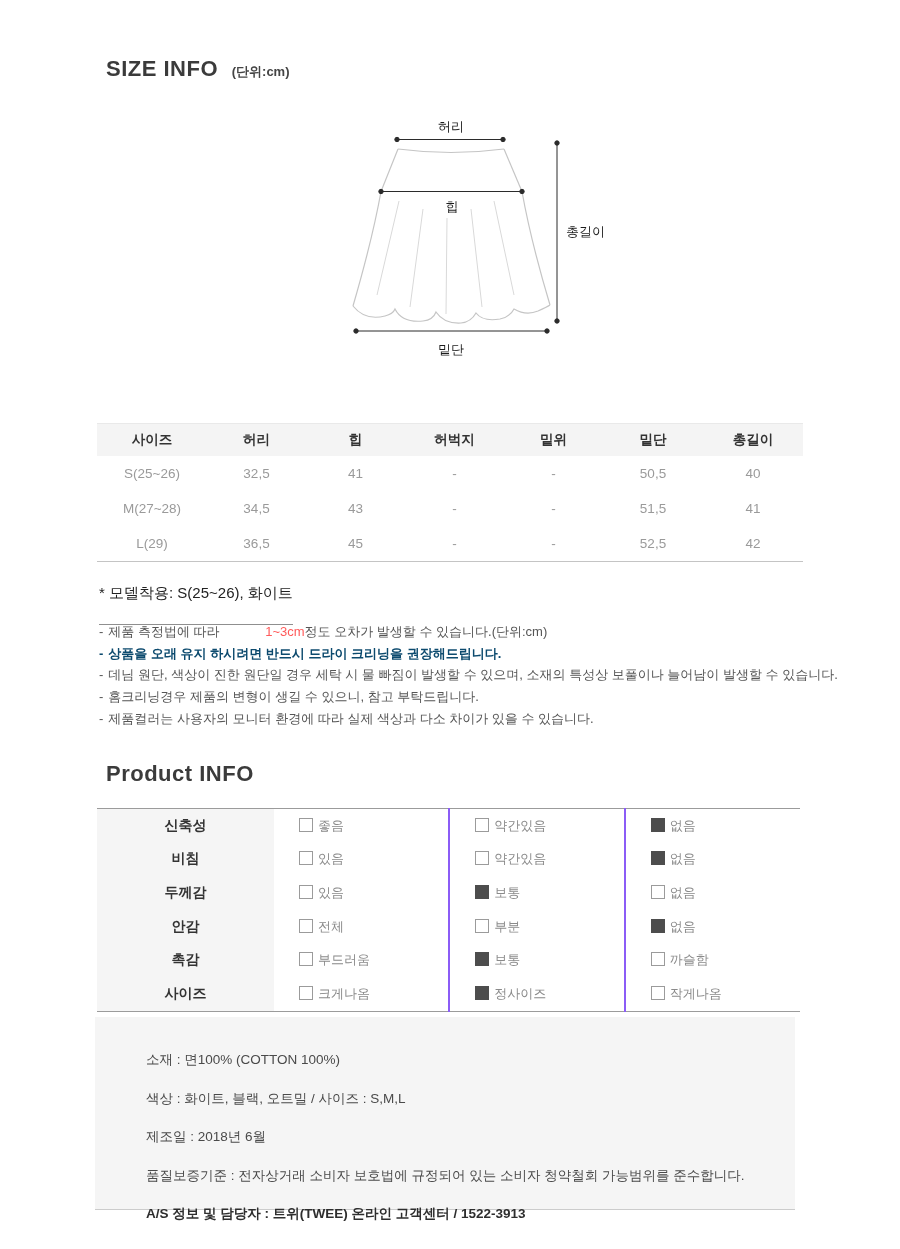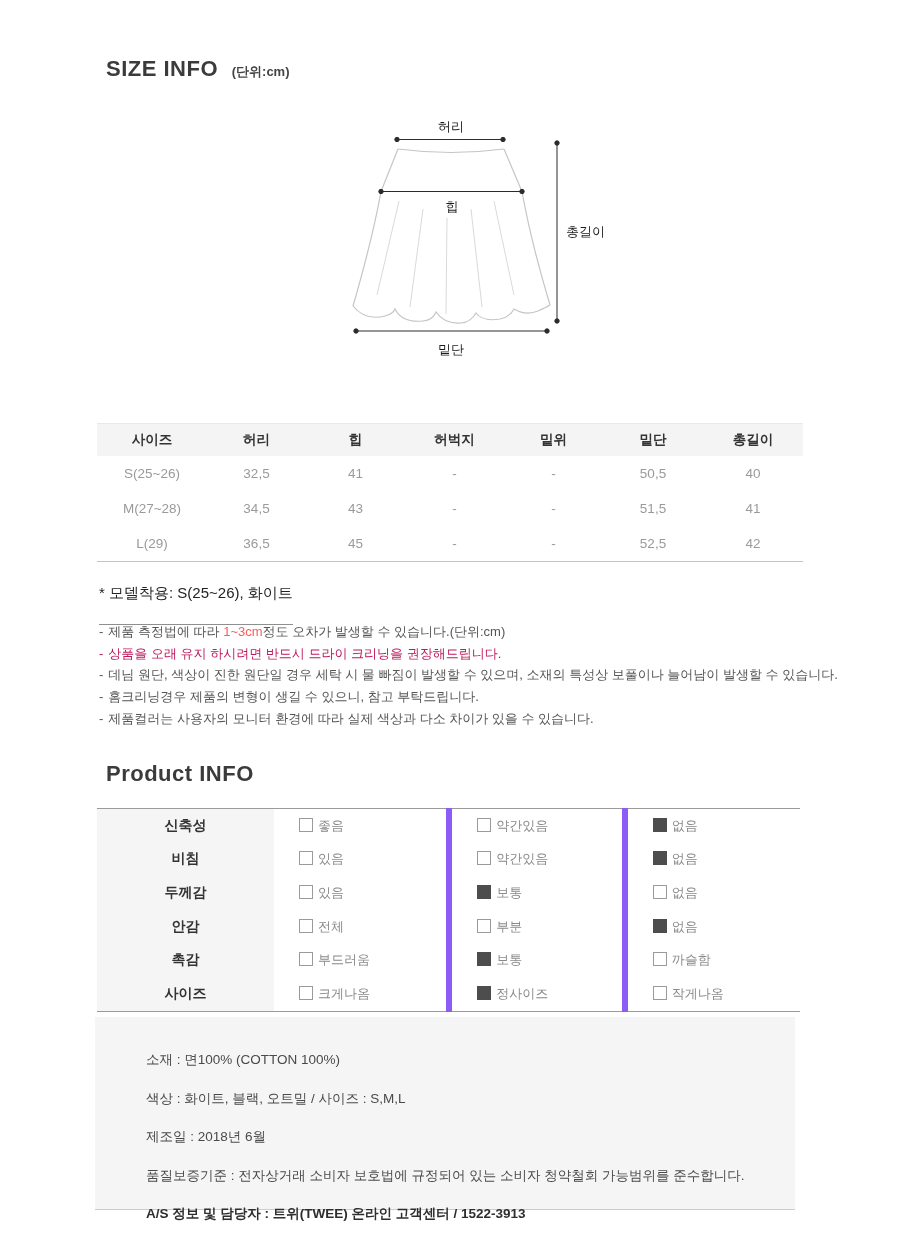--- a/index.html
+++ b/index.html
@@ -24,29 +24,29 @@
   .size-table tbody tr:last-child td { border-bottom:1px solid #c4c4c4; }
 
   
   .model-note { position:absolute; left:99px; top:584px; font-size:15px; color:#222;
                 border-bottom:1px solid #8f8f8f; padding-bottom:21px; }
 
   
   .notes { position:absolute; left:99px; top:621px; width:800px; margin:0; padding:0; list-style:none; }
   .notes li { font-size:13px; line-height:21.7px; color:#555; }
   .notes .dash { margin-right:5px; color:#555; }
-  .red { color:#ff5a5a; }
-  .notes li.allred, .notes li.allred .dash { color:#be185d; }
+  .red { color:#ff5a5a;margin-left:42px; }
+  .notes li.allred, .notes li.allred .dash { color:#0c4a6e;font-weight:bold; }
 
   
   .pinfo-table { position:absolute; left:97px; top:808px; width:703px; border-collapse:collapse; table-layout:fixed;
                  border-top:1px solid #9b9b9b; border-bottom:1px solid #9b9b9b; }
   .pinfo-table th.plabel { width:175px; background:#f5f5f5; font-size:14px; font-weight:700; color:#333; text-align:center; height:31.6px; }
   .pinfo-table td.popt { padding-left:25px; font-size:13px; color:#8a8a8a; height:31.6px; }
-  .pinfo-table td.popt + td.popt { border-left:6px solid #8b5cf6; }
+  .pinfo-table td.popt + td.popt { border-left:2px solid #8b5cf6; }
   .cb { display:inline-block; width:12px; height:12px; border:1px solid #9b9b9b; background:#fff;
         vertical-align:-2px; margin-right:5px; }
   .cb.filled { background:#4d4d4d; border-color:#4d4d4d; }
 
   
   .details-box { position:absolute; left:95px; top:1017px; width:700px; height:193px; box-sizing:border-box;
                  background:#f5f5f5; border-bottom:1px solid #cccccc; padding:16px 20px 0 35px; }
   .details-box p { margin:16px; font-size:13.5px; line-height:22.5px; color:#4a4a4a; }
   .details-box p.as { margin-top:6px; color:#2e2e2e; font-weight:600; }
 </style>

